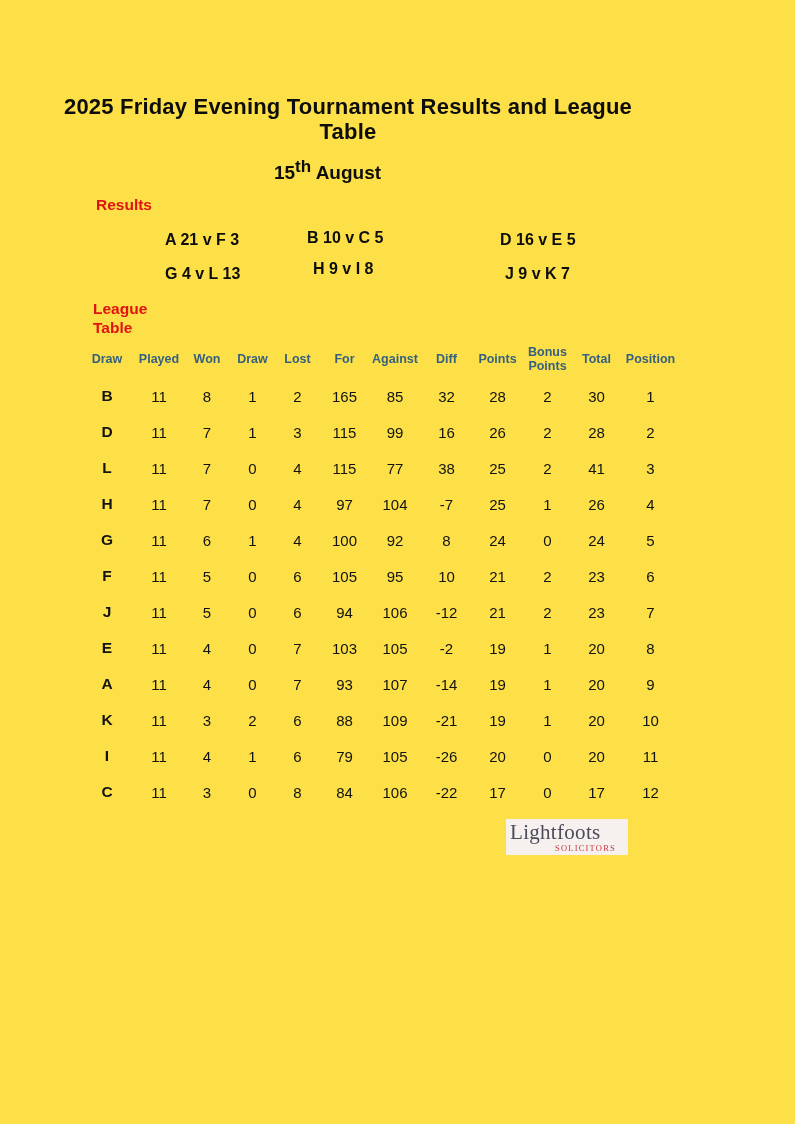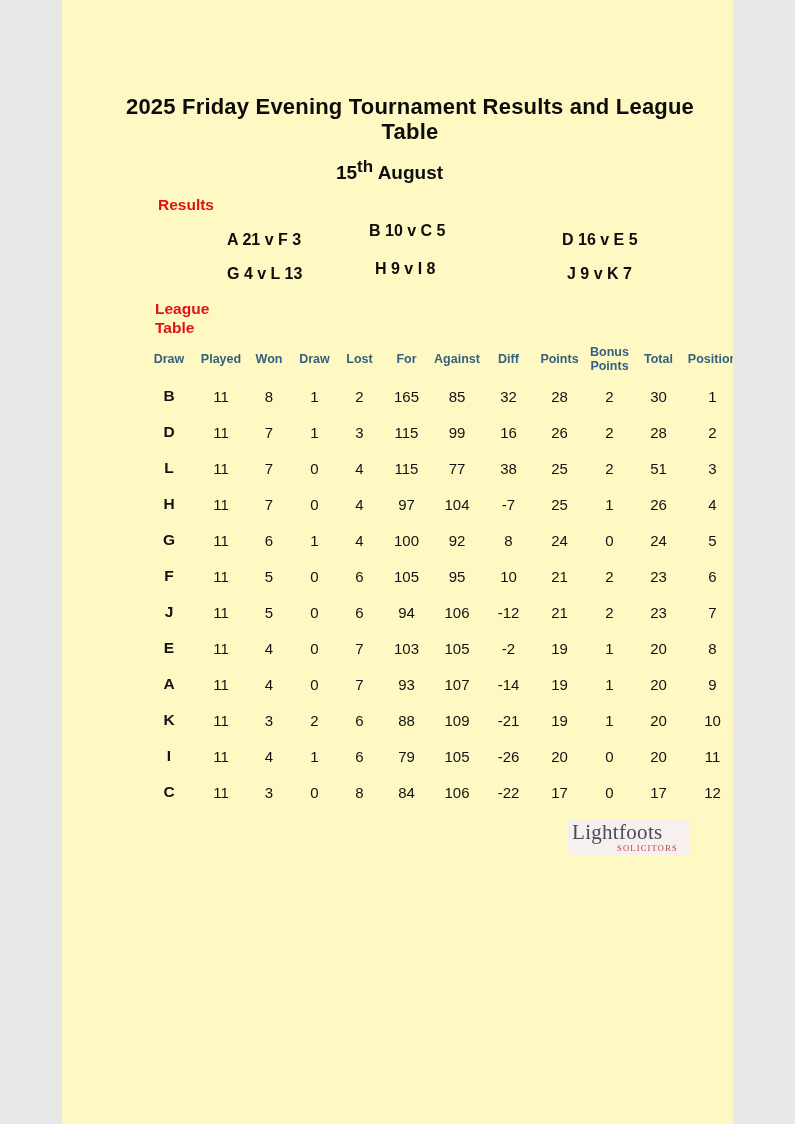--- a/index.html
+++ b/index.html
@@ -1,20 +1,20 @@
 <!DOCTYPE html>
 <html><head>
 <meta charset="utf-8">
 <style>
   html,body { margin:0; padding:0; background:#e8e8e8; }
   .page {
     position:relative;
-    width:671px; height:1124px;
+    width:795px; height:1124px;
     margin:0 auto;
-    background:#fef9c3;
+    background:#fde047;
     font-family:"Liberation Sans", sans-serif;
     color:#0d0d0d;
     overflow:hidden;
   }
   .doc-title {
     position:absolute; top:94px; left:48px; width:600px;
     text-align:center;
     font-size:22px; font-weight:bold; line-height:25px;
     letter-spacing:0.2px;
     color:#0d0d0d;
@@ -24,21 +24,21 @@
     text-align:center;
     font-size:19px; font-weight:bold;
   }
   .doc-date sup { font-size:17px; vertical-align:super; line-height:0; }
   .results-heading {
     position:absolute; top:196px; left:96px;
     color:var(--red); font-weight:bold; font-size:15.5px;
   }
   .match { position:absolute; font-size:16px; font-weight:bold; white-space:nowrap; }
   .m00 { top:231px; left:165px; }
-  .m01 { top:222px; left:307px;text-align:center; }
+  .m01 { top:229px; left:307px;text-align:center; }
   .m02 { top:231px; left:500px; }
   .m10 { top:265px; left:165px; }
   .m11 { top:260px; left:313px; }
   .m12 { top:265px; left:505px; }
   .league-heading {
     position:absolute; top:299px; left:93px; width:76px;
     color:var(--red); font-weight:bold; font-size:15.5px; line-height:19px;
   }
   table.league {
     position:absolute; top:340px; left:80px;
@@ -161,21 +161,21 @@
           <td class="team-col">L</td>
           <td>11</td>
           <td>7</td>
           <td>0</td>
           <td>4</td>
           <td>115</td>
           <td>77</td>
           <td>38</td>
           <td>25</td>
           <td>2</td>
-          <td>51</td>
+          <td>41</td>
           <td>3</td>
         </tr>
         <tr>
           <td class="team-col">H</td>
           <td>11</td>
           <td>7</td>
           <td>0</td>
           <td>4</td>
           <td>97</td>
           <td>104</td>

